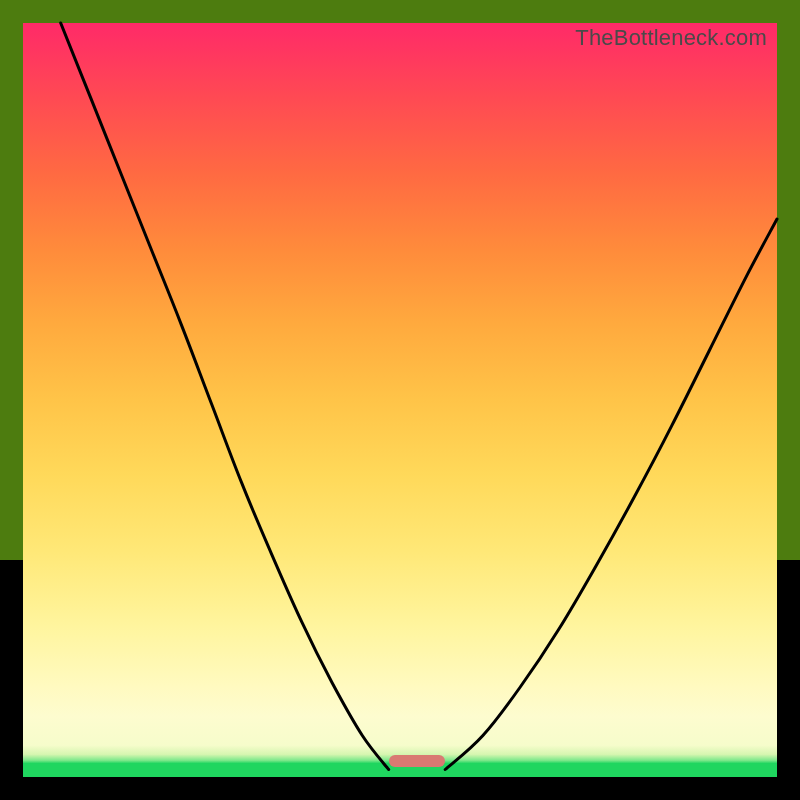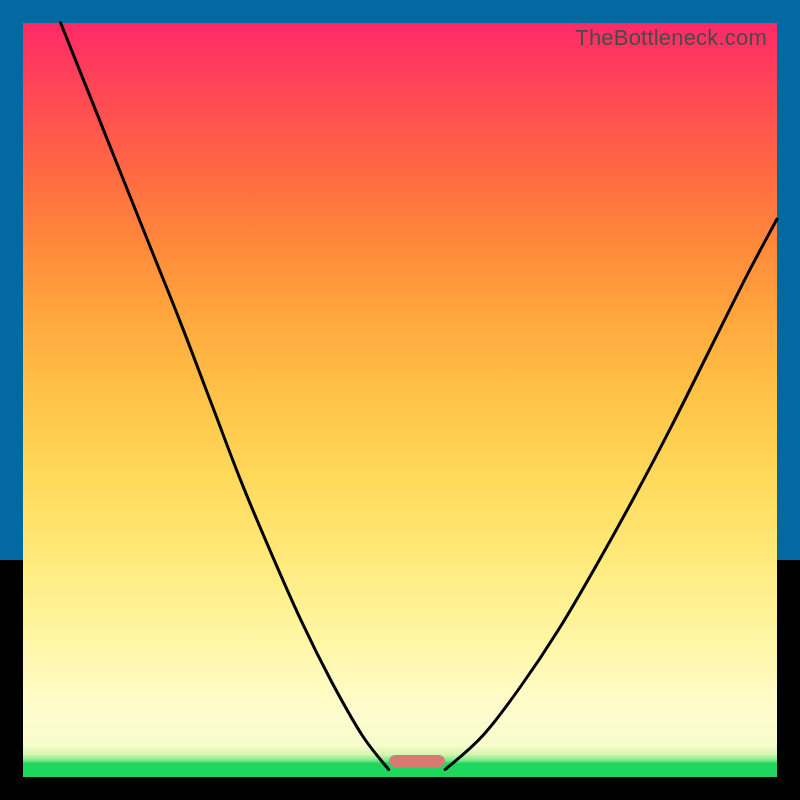--- a/index.html
+++ b/index.html
@@ -8,21 +8,21 @@
     width: 800px;
     height: 800px;
     background: #000;
     overflow: hidden;
     font-family: Arial, Helvetica, sans-serif;
   }
   .frame {
     position: relative;
     width: 800px;
     height: 560px;
-    background: #0369a1;
+    background: #4d7c0f;
   }
   .plot-area {
     position: absolute;
     left: 23px;
     top: 23px;
     width: 754px;
     height: 754px;
     
     background: linear-gradient(to top,
       #1fd65f 0%,

